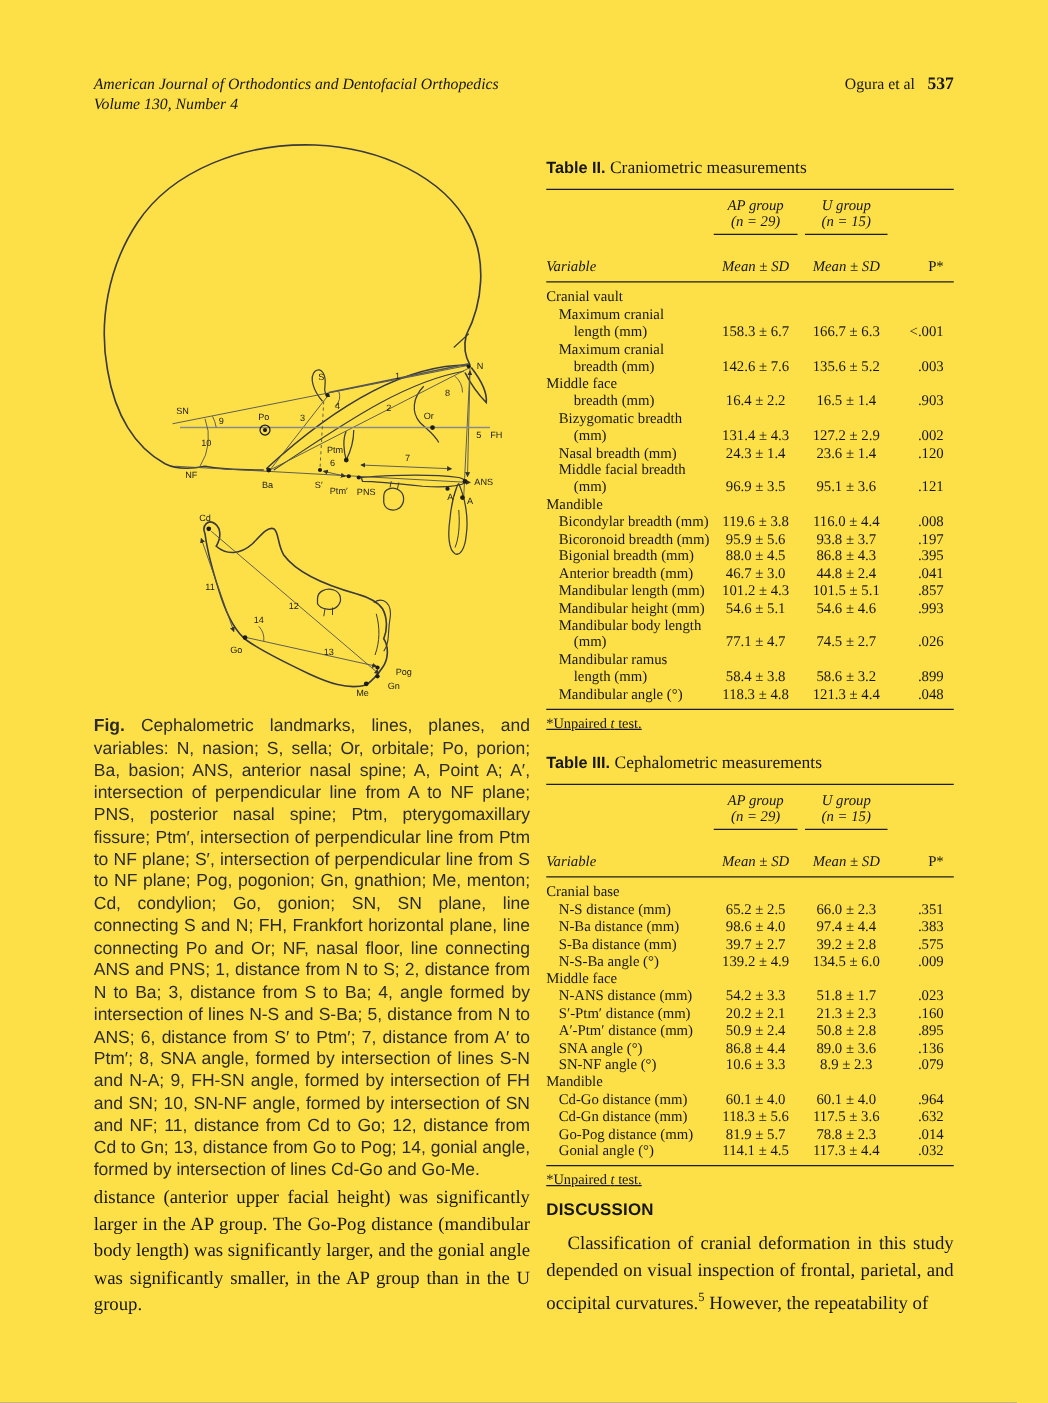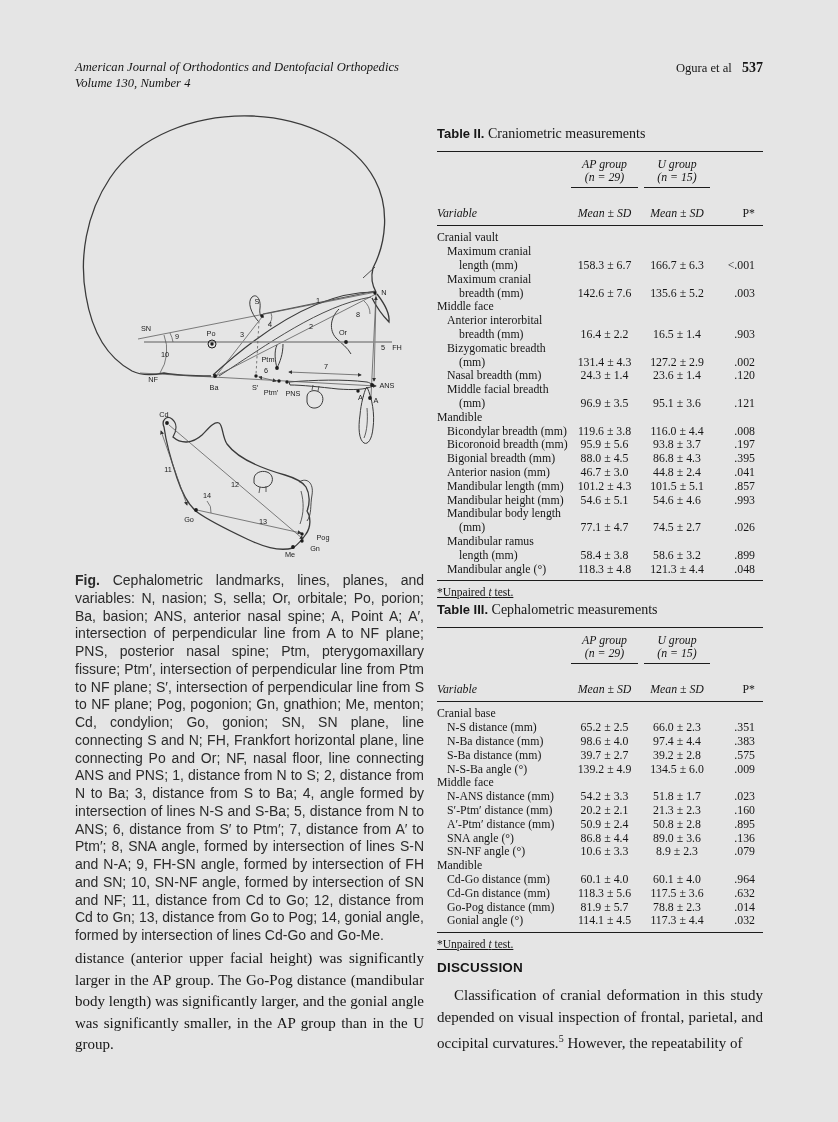--- a/index.html
+++ b/index.html
@@ -1,16 +1,16 @@
 <!DOCTYPE html>
 <html><head>
 <meta charset="utf-8">
 <style>
   html,body{margin:0;padding:0;background:#9a9a9a;}
-  .page{position:relative;width:838px;height:1122px;background:#e5e5e5;overflow:hidden;
+  .page{position:relative;width:838px;height:1122px;background:#fde047;overflow:hidden;
         font-family:"Liberation Serif", serif;color:#161616;}
   
   .hdr-left{position:absolute;left:75px;top:60px;font-style:italic;font-size:12.6px;line-height:15.5px;}
   .hdr-right{position:absolute;right:75px;top:60px;font-size:12.6px;}
   .hdr-right .auth{}
   .hdr-right .pno{font-weight:bold;font-size:14px;margin-left:7px;}
   
   .figwrap{position:absolute;left:80px;top:110px;width:350px;height:460px;}
   svg text{font-family:"Liberation Sans", sans-serif;font-size:7.3px;fill:#222;text-anchor:middle;}
   
@@ -235,26 +235,20 @@
           <div class="cell num">135.6 ± 5.2</div>
           <div class="cell pv">.003</div>
         </div>
         <div class="trow">
           <div class="cell lab ind0">Middle face</div>
           <div class="cell num"></div>
           <div class="cell num"></div>
           <div class="cell pv"></div>
         </div>
         <div class="trow">
-          <div class="cell lab ind1">Anterior interorbital</div>
-          <div class="cell num"></div>
-          <div class="cell num"></div>
-          <div class="cell pv"></div>
-        </div>
-        <div class="trow">
           <div class="cell lab ind2">breadth (mm)</div>
           <div class="cell num">16.4 ± 2.2</div>
           <div class="cell num">16.5 ± 1.4</div>
           <div class="cell pv">.903</div>
         </div>
         <div class="trow">
           <div class="cell lab ind1">Bizygomatic breadth</div>
           <div class="cell num"></div>
           <div class="cell num"></div>
           <div class="cell pv"></div>
@@ -301,21 +295,21 @@
           <div class="cell num">93.8 ± 3.7</div>
           <div class="cell pv">.197</div>
         </div>
         <div class="trow">
           <div class="cell lab ind1">Bigonial breadth (mm)</div>
           <div class="cell num">88.0 ± 4.5</div>
           <div class="cell num">86.8 ± 4.3</div>
           <div class="cell pv">.395</div>
         </div>
         <div class="trow">
-          <div class="cell lab ind1">Anterior nasion (mm)</div>
+          <div class="cell lab ind1">Anterior breadth (mm)</div>
           <div class="cell num">46.7 ± 3.0</div>
           <div class="cell num">44.8 ± 2.4</div>
           <div class="cell pv">.041</div>
         </div>
         <div class="trow">
           <div class="cell lab ind1">Mandibular length (mm)</div>
           <div class="cell num">101.2 ± 4.3</div>
           <div class="cell num">101.5 ± 5.1</div>
           <div class="cell pv">.857</div>
         </div>

